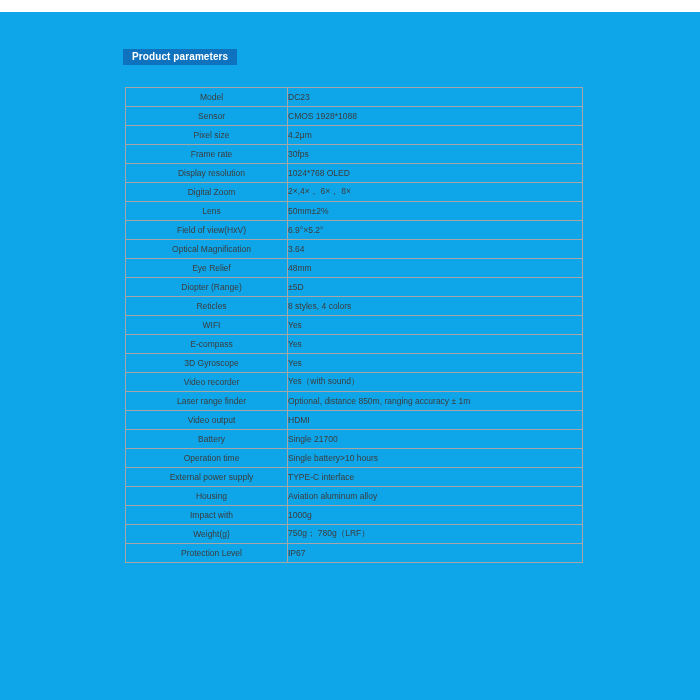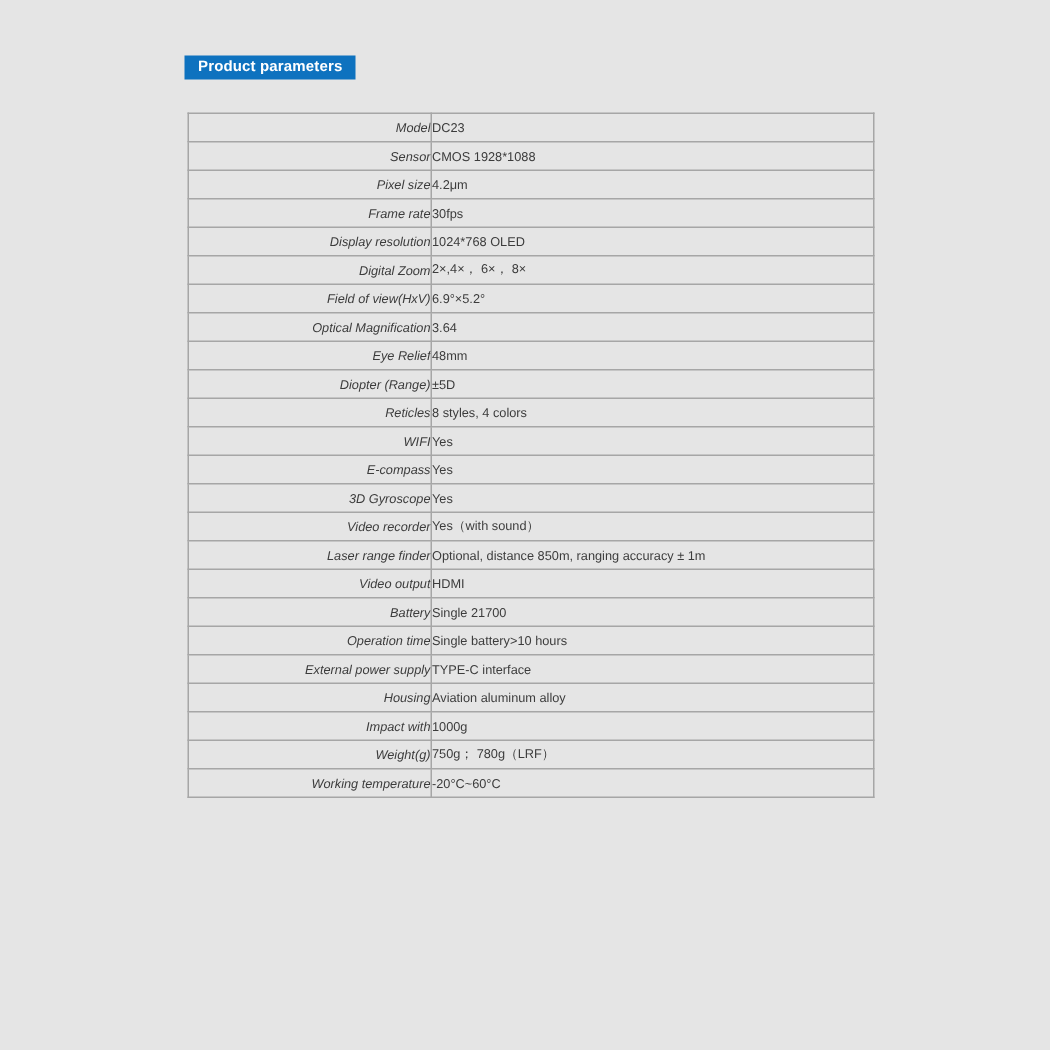--- a/index.html
+++ b/index.html
@@ -7,21 +7,22 @@
     width: 700px;
     height: 700px;
     background: #ffffff;
     font-family: "Liberation Sans", "DejaVu Sans", sans-serif;
     position: relative;
     overflow: hidden;
   }
   .page {
     position: absolute;
     inset: 0;
-    background: #e5e5e5;
+    background: #0ea5e9;
+    margin-top: 12px;
   }
   .badge {
     position: absolute;
     left: 123px;
     top: 37px;
     height: 16px;
     background: #0e72bf;
     color: #ffffff;
     font-size: 10px;
     font-weight: bold;
@@ -43,23 +44,22 @@
     border: 1px solid #a6a6a6;
     font-size: 8.5px;
     color: #3c3c3c;
     vertical-align: middle;
     white-space: nowrap;
     overflow: hidden;
   }
   td.label-cell {
     width: 162px;
     padding-left: 10px;
-    text-align: right;
+    text-align: center;
     border-right: 1px solid #8f8f8f;
-    font-style: italic;
   }
   td.value-cell {
     text-align: left;
   }
 </style>
 </head>
 <body>
 
 <div class="page">
 
@@ -83,20 +83,24 @@
           <td class="label-cell">Frame rate</td>
           <td class="value-cell">30fps</td>
         </tr>
         <tr>
           <td class="label-cell">Display resolution</td>
           <td class="value-cell">1024*768 OLED</td>
         </tr>
         <tr>
           <td class="label-cell">Digital Zoom</td>
           <td class="value-cell">2×,4×， 6×， 8×</td>
+        </tr>
+        <tr>
+          <td class="label-cell">Lens</td>
+          <td class="value-cell">50mm±2%</td>
         </tr>
         <tr>
           <td class="label-cell">Field of view(HxV)</td>
           <td class="value-cell">6.9°×5.2°</td>
         </tr>
         <tr>
           <td class="label-cell">Optical Magnification</td>
           <td class="value-cell">3.64</td>
         </tr>
         <tr>
@@ -153,19 +157,19 @@
         </tr>
         <tr>
           <td class="label-cell">Impact with</td>
           <td class="value-cell">1000g</td>
         </tr>
         <tr>
           <td class="label-cell">Weight(g)</td>
           <td class="value-cell">750g； 780g（LRF）</td>
         </tr>
         <tr>
-          <td class="label-cell">Working temperature</td>
-          <td class="value-cell">-20°C~60°C</td>
+          <td class="label-cell">Protection Level</td>
+          <td class="value-cell">IP67</td>
         </tr>
       </tbody>
   </table>
 
 </div>
 
 </body></html>

